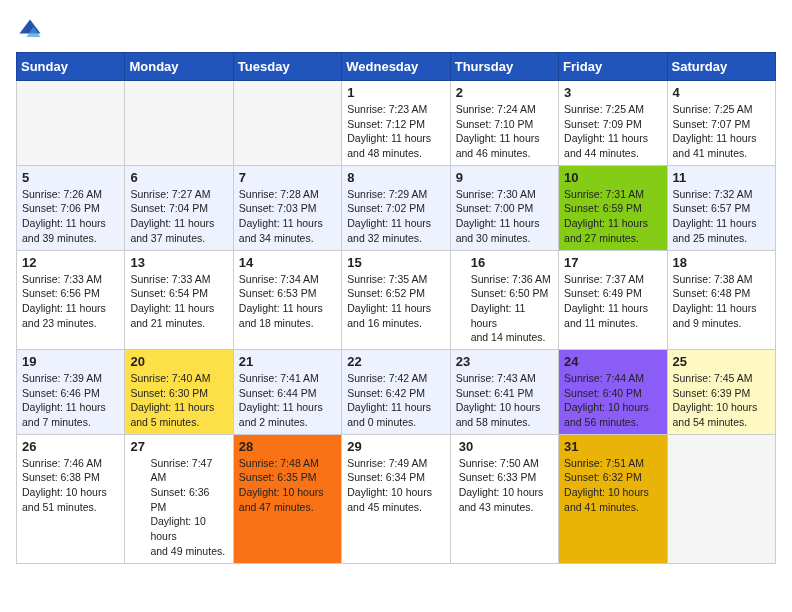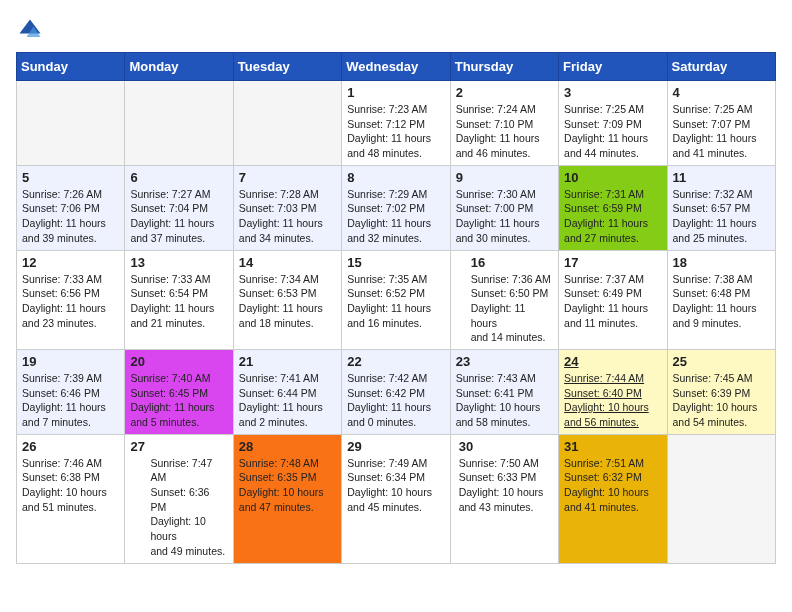--- a/index.html
+++ b/index.html
@@ -265,24 +265,24 @@
         </td>
       </tr>
       <tr>
         <td style="background: rgb(238, 242, 255);">
           <span class="day-number">19</span>
           <div class="day-info" style="white-space: pre-line;">Sunrise: 7:39 AM
 Sunset: 6:46 PM
 Daylight: 11 hours
 and 7 minutes.</div>
         </td>
-        <td style="background: #d946ef;">
+        <td style="background: #fde047;">
           <span class="day-number">20</span>
           <div class="day-info" style="white-space: pre-line;">Sunrise: 7:40 AM
-Sunset: 6:45 PM
+Sunset: 6:30 PM
 Daylight: 11 hours
 and 5 minutes.</div>
         </td>
         <td style="background: rgb(238, 242, 255);">
           <span class="day-number">21</span>
           <div class="day-info" style="white-space: pre-line;">Sunrise: 7:41 AM
 Sunset: 6:44 PM
 Daylight: 11 hours
 and 2 minutes.</div>
         </td>
@@ -293,21 +293,21 @@
 Daylight: 11 hours
 and 0 minutes.</div>
         </td>
         <td style="background: rgb(238, 242, 255);">
           <span class="day-number">23</span>
           <div class="day-info" style="white-space: pre-line;">Sunrise: 7:43 AM
 Sunset: 6:41 PM
 Daylight: 10 hours
 and 58 minutes.</div>
         </td>
-        <td style="background: #fef9c3; text-decoration: underline;">
+        <td style="background: #8b5cf6;">
           <span class="day-number">24</span>
           <div class="day-info" style="white-space: pre-line;">Sunrise: 7:44 AM
 Sunset: 6:40 PM
 Daylight: 10 hours
 and 56 minutes.</div>
         </td>
         <td style="background: #fef9c3;">
           <span class="day-number">25</span>
           <div class="day-info" style="white-space: pre-line;">Sunrise: 7:45 AM
 Sunset: 6:39 PM

